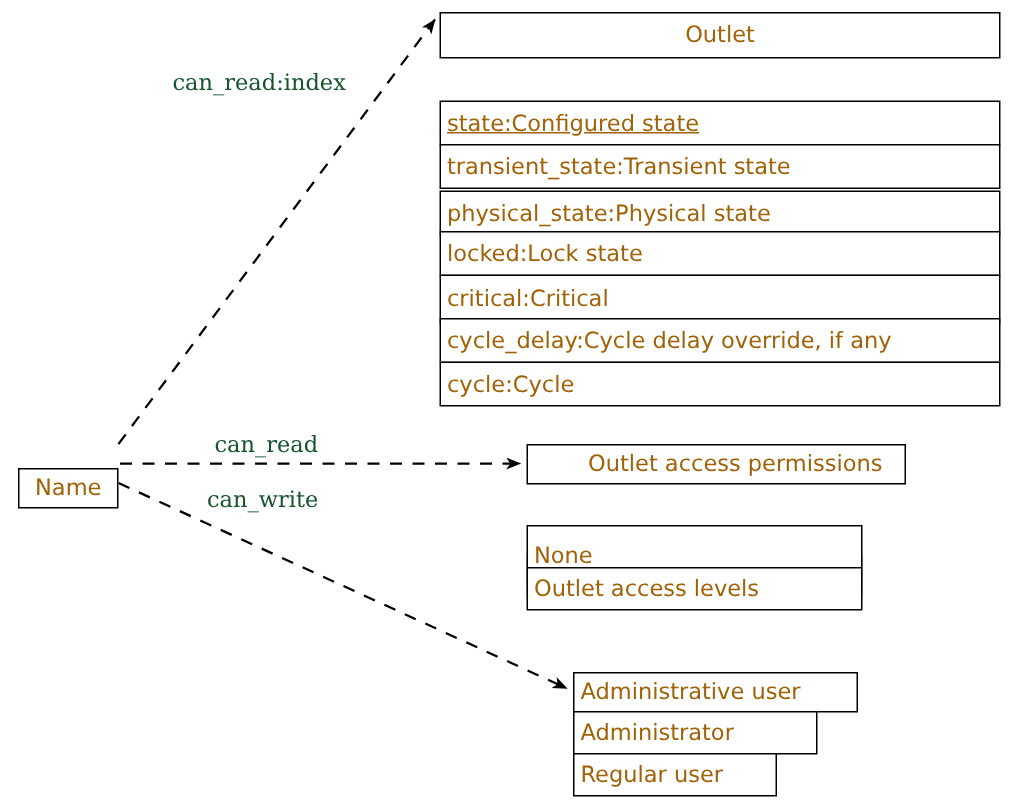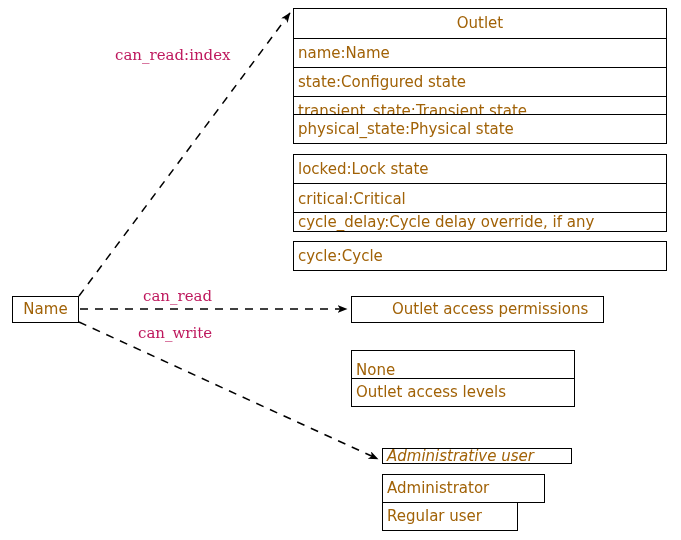--- a/index.html
+++ b/index.html
@@ -46,21 +46,21 @@
   }
   .cell.left {
     justify-content: flex-start;
     padding-left: 4px;
   }
   .edge-label {
     position: absolute;
     font-family: "DejaVu Serif", serif;
     font-size: 15px;
     line-height: 1;
-    color: #be185d;
+    color: #14532d;
     white-space: nowrap;
   }
 </style>
 </head>
 <body>
 
 <div id="canvas">
 
   <svg id="edges" viewBox="0 0 681 540" xmlns="http://www.w3.org/2000/svg">
     <defs>
@@ -71,43 +71,42 @@
 
     <line x1="79" y1="296" x2="290" y2="13" stroke="#000000" stroke-width="1.5" stroke-dasharray="8,7" marker-end="url(#arrow)"></line>
 
     <line x1="80" y1="309" x2="347" y2="309" stroke="#000000" stroke-width="1.5" stroke-dasharray="8,7" marker-end="url(#arrow)"></line>
 
     <line x1="79" y1="322" x2="378" y2="459" stroke="#000000" stroke-width="1.5" stroke-dasharray="8,7" marker-end="url(#arrow)"></line>
   </svg>
 
   <div class="node" style="left:293px; top:8px; width:374px; height:260px;">
     <div class="cell center" style="left:0; top:0; width:374px; height:31px;">Outlet</div>
-    <div class="cell left" style="left:0; top:30px; width:374px; height:30px;">name:Name</div>
-    <div class="cell left" style="left:0; top:59px; width:374px; height:30px;">state:Configured state</div>
+    <div class="cell left" style="left:0; top:59px; width:374px; height:30px;text-decoration:underline;">state:Configured state</div>
     <div class="cell left" style="left:0; top:88px; width:374px; height:30px;">transient_state:Transient state</div>
-    <div class="cell left" style="left:0; top:106px; width:374px; height:30px;">physical_state:Physical state</div>
+    <div class="cell left" style="left:0; top:119px; width:374px; height:30px;">physical_state:Physical state</div>
     <div class="cell left" style="left:0; top:146px; width:374px; height:30px;">locked:Lock state</div>
     <div class="cell left" style="left:0; top:175px; width:374px; height:33px;">critical:Critical</div>
-    <div class="cell left" style="left:0; top:204px; width:374px; height:20px;">cycle_delay:Cycle delay override, if any</div>
+    <div class="cell left" style="left:0; top:204px; width:374px; height:30px;">cycle_delay:Cycle delay override, if any</div>
     <div class="cell left" style="left:0; top:233px; width:374px; height:30px;">cycle:Cycle</div>
   </div>
 
-  <div class="node" style="left:12px; top:296px; width:48px; height:27px;">
+  <div class="node" style="left:12px; top:312px; width:48px; height:27px;">
     <div class="cell center" style="left:0; top:0; width:67px; height:27px;">Name</div>
   </div>
 
   <div class="node" style="left:351px; top:296px; width:253px; height:110px;">
     <div class="cell left" style="left:0; top:0; width:253px; height:27px;padding-left:40px;">Outlet access permissions</div>
     <div class="cell left" style="left:0; top:26px; width:224px; height:29px;margin-top:48px;">Full</div>
     <div class="cell left" style="left:0; top:54px; width:224px; height:40px;">None</div>
     <div class="cell left" style="left:0; top:82px; width:224px; height:29px;">Outlet access levels</div>
   </div>
 
   <div class="node" style="left:382px; top:448px; width:190px; height:82px;">
-    <div class="cell left" style="left:0; top:0; width:190px; height:16px;font-style:italic;">Administrative user</div>
+    <div class="cell left" style="left:0; top:0; width:190px; height:27px;">Administrative user</div>
     <div class="cell left" style="left:0; top:26px; width:163px; height:29px;">Administrator</div>
     <div class="cell left" style="left:0; top:54px; width:136px; height:29px;">Regular user</div>
   </div>
 
   <div class="edge-label" style="left:115px; top:48px;">can_read:index</div>
 
   <div class="edge-label" style="left:143px; top:289px;">can_read</div>
 
   <div class="edge-label" style="left:138px; top:326px;">can_write</div>
 

